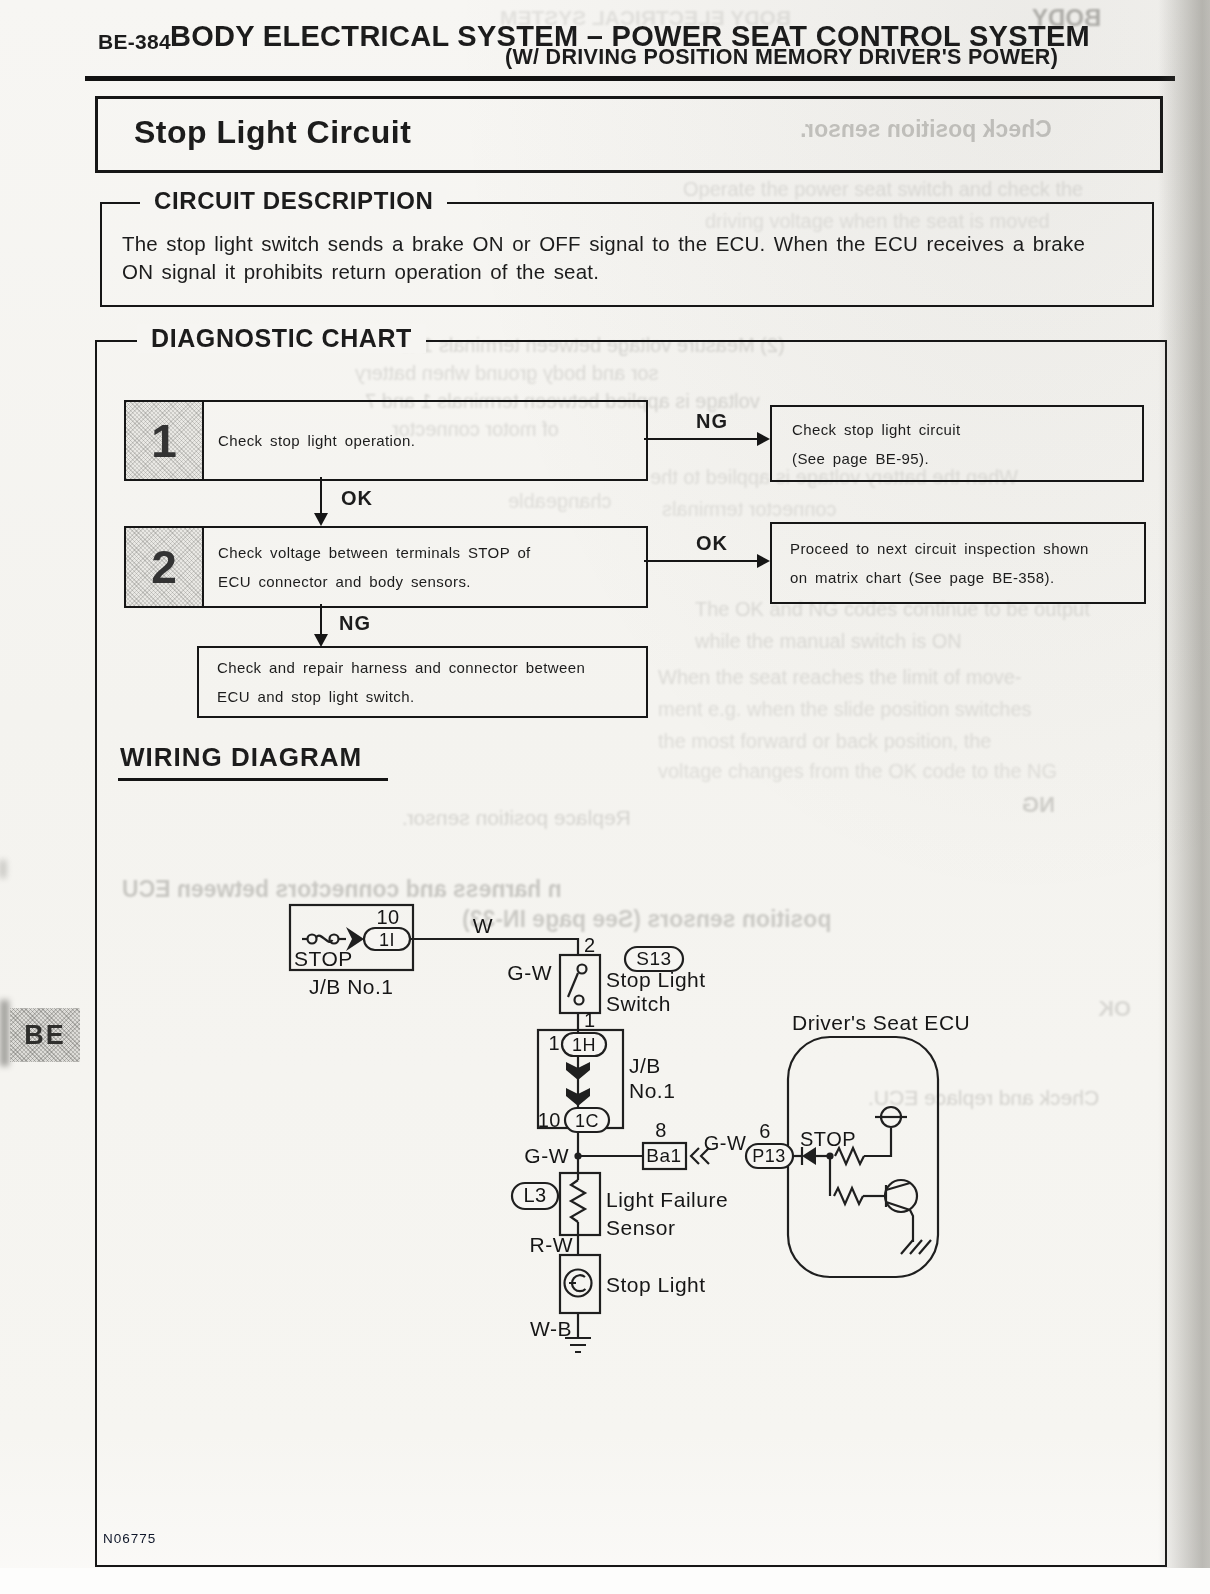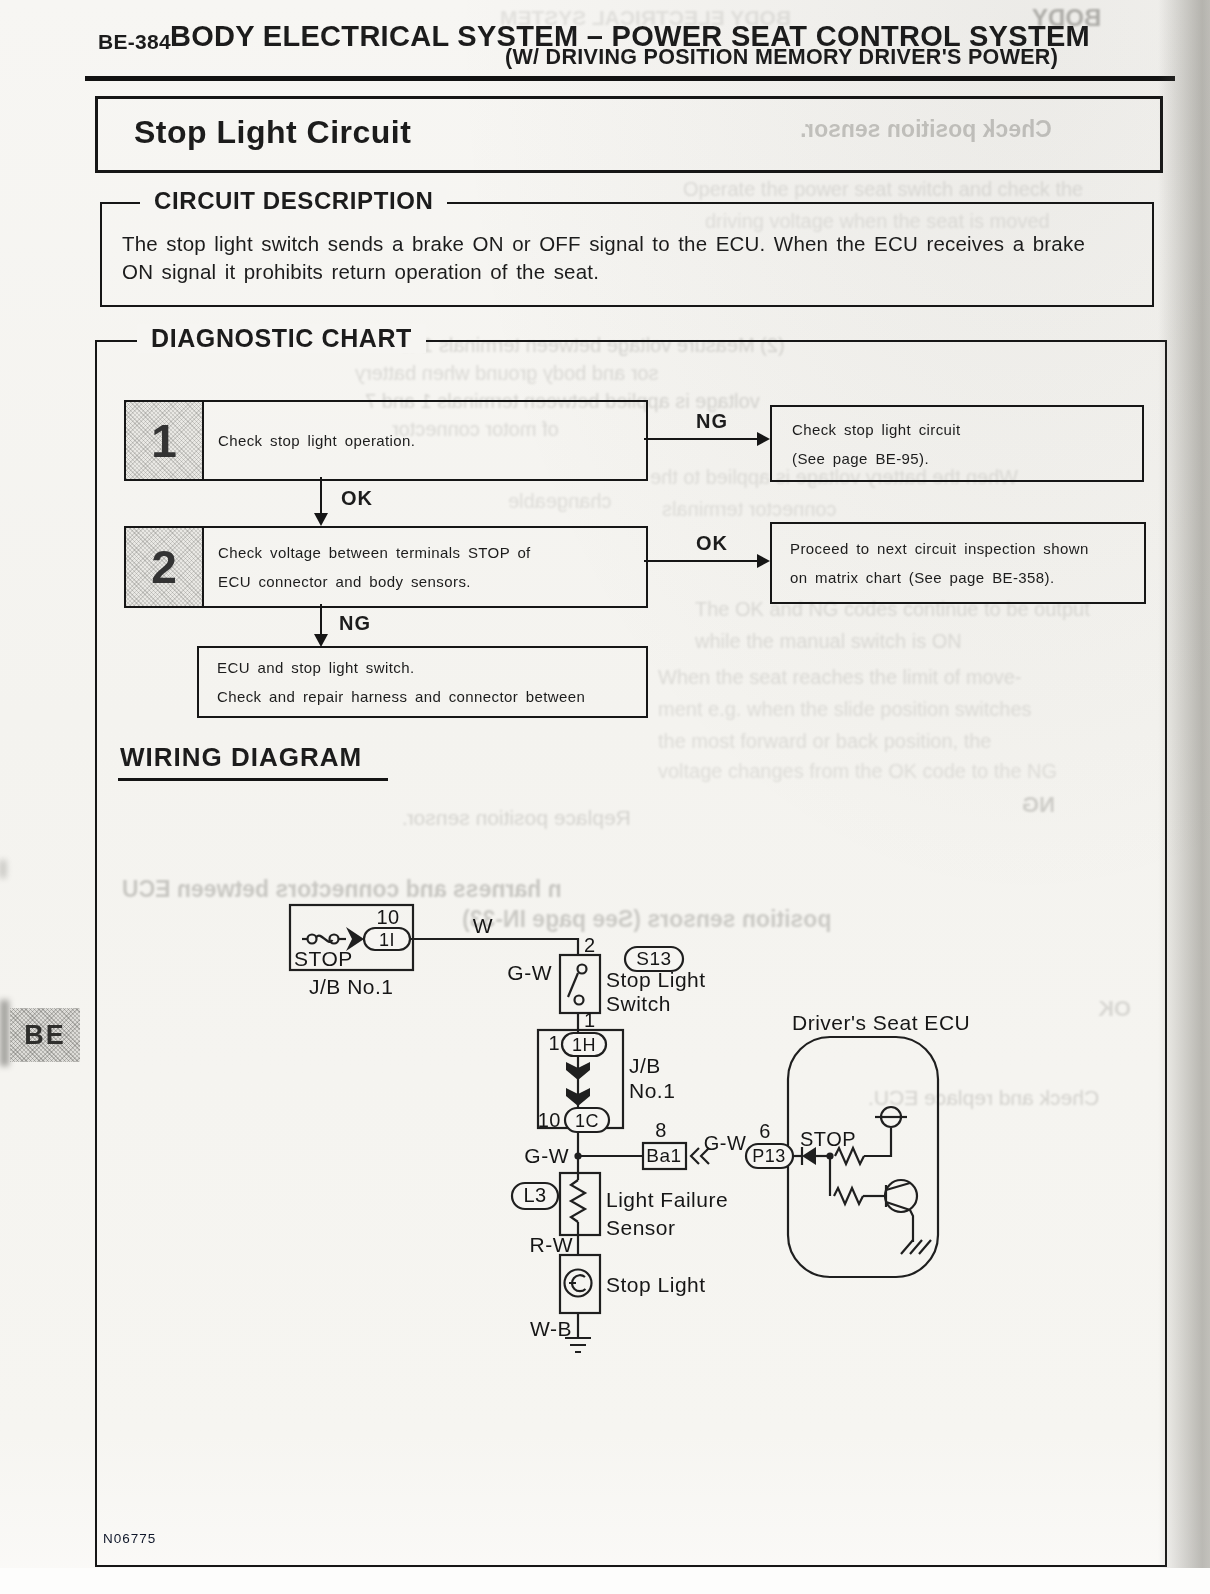--- a/index.html
+++ b/index.html
@@ -168,22 +168,22 @@
     <div>on matrix chart (See page BE-358).</div>
   </div>
 </div>
 
 <div class="vline" style="left:320px;top:604px;height:32px;"></div>
 <div class="arr-down" style="left:314px;top:634px;"></div>
 <div class="lbl" style="left:339px;top:612px;">NG</div>
 
 <div class="fc-box" style="left:197px;top:646px;width:447px;height:68px;">
   <div style="padding-left:18px;" class="fc-text">
+    <div>Check and repair harness and connector between</div>
     <div>ECU and stop light switch.</div>
-    <div>Check and repair harness and connector between</div>
   </div>
 </div>
 
 <div class="wd-heading" style="left:118px;top:742px;">WIRING DIAGRAM</div>
 
 <svg class="abs" style="left:95px;top:840px;" width="1068" height="715" viewBox="0 0 1068 715">
   <g stroke="#1f1f1f" stroke-width="2.2" fill="none">
 
     <rect x="693" y="197" width="150" height="240" rx="42"></rect>
 

